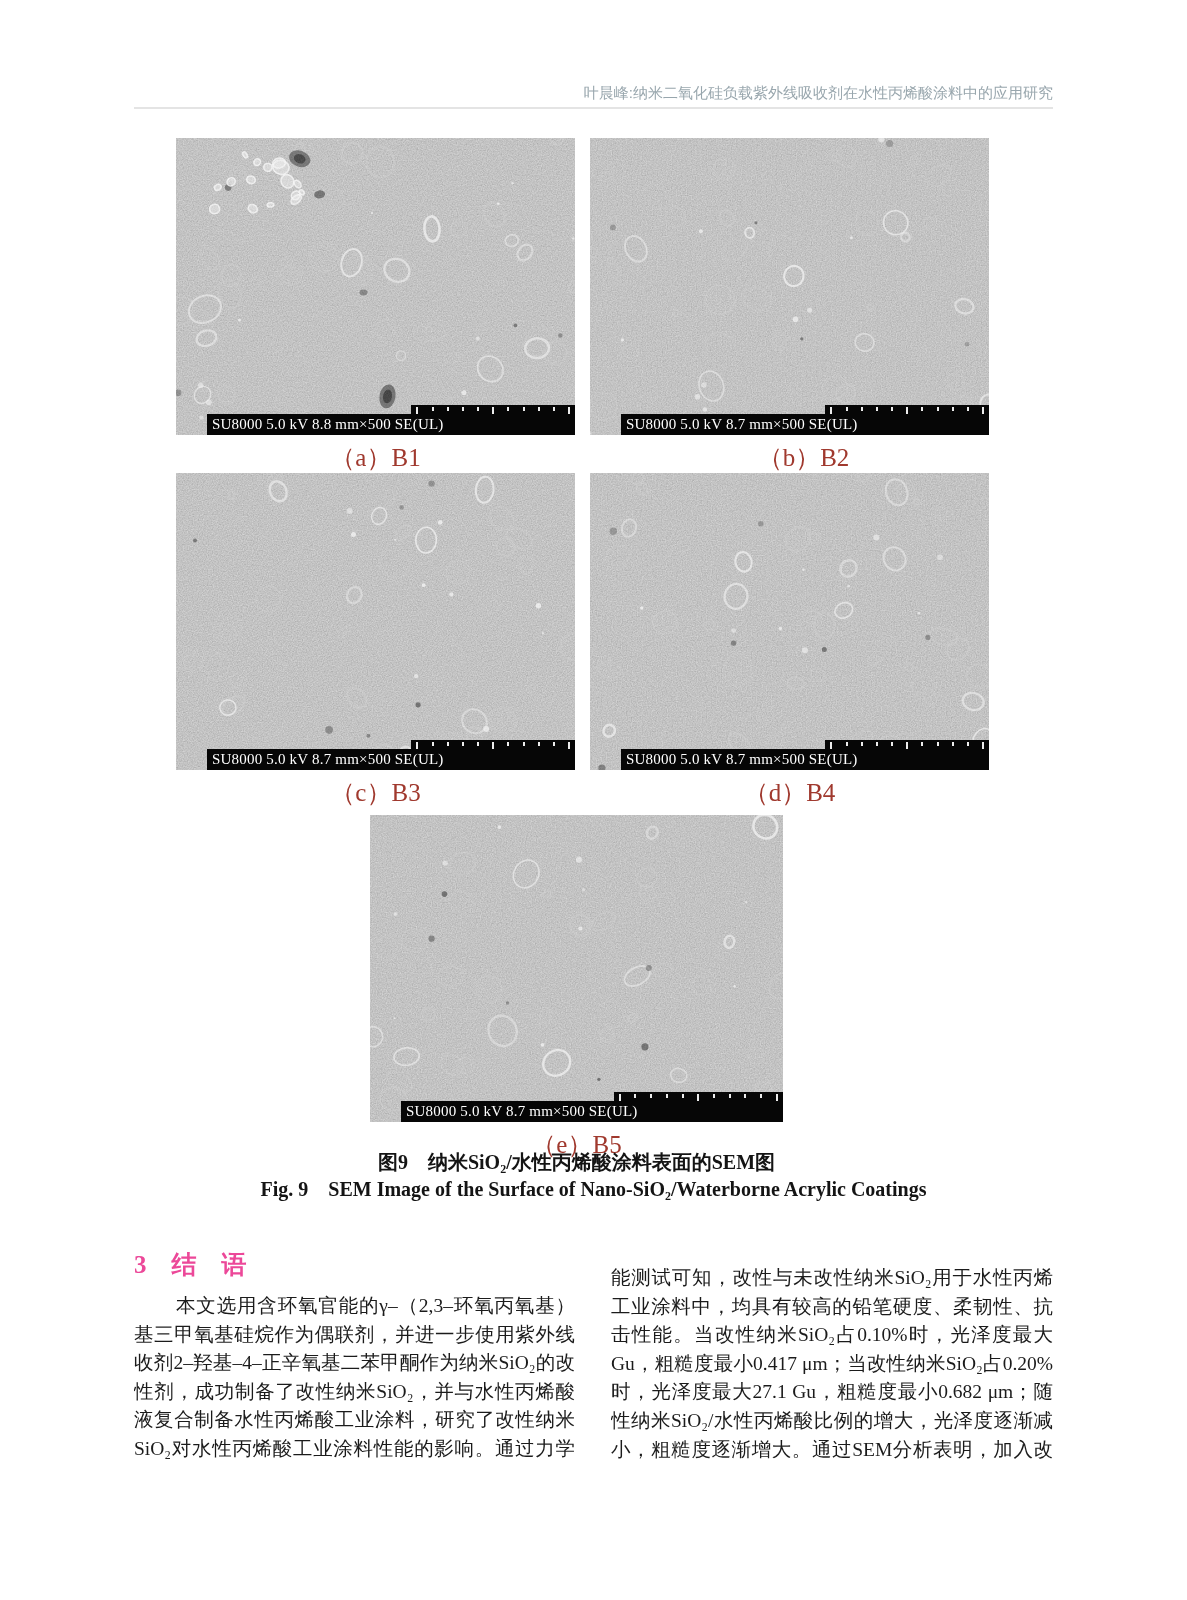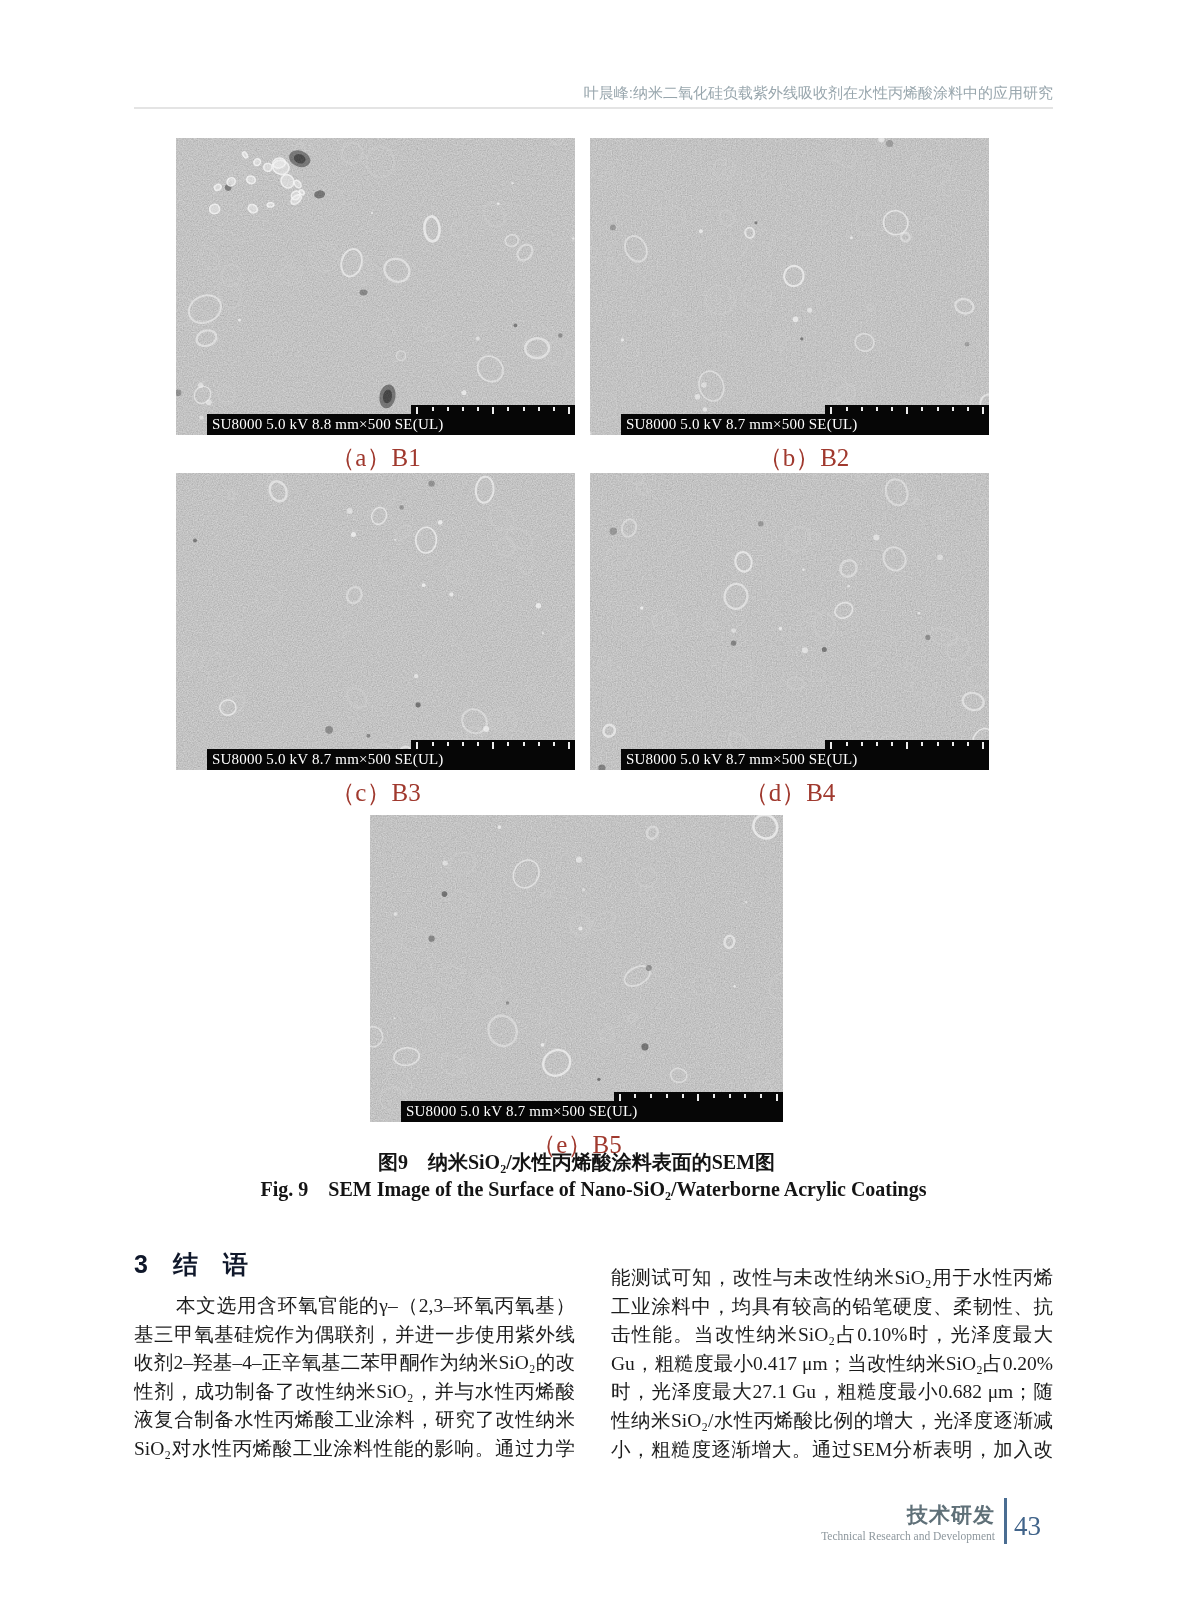--- a/index.html
+++ b/index.html
@@ -40,22 +40,22 @@
   #label-d{left:590px;top:776px;width:399px;}
   #label-e{left:370px;top:1128px;width:413px;}
 
   
   .caption-zh{position:absolute;top:1149px;left:0;width:1153px;text-align:center;
         font-weight:bold;font-size:20px;color:#141414;}
   .caption-en{position:absolute;top:1176px;left:0;width:1187px;text-align:center;
         font-weight:bold;font-size:20px;color:#141414;font-family:"Liberation Serif",serif;}
 
   
-  .section-heading{position:absolute;left:134px;top:1248px;font-family:Liberation Sans, sans-serif;
-        font-weight:bold;font-size:25px;color:#0f172a;}
+  .section-heading{position:absolute;left:134px;top:1248px;font-family:Liberation Serif, serif;
+        font-weight:bold;font-size:25px;color:#ec4899;}
   .col{position:absolute;color:#1b1b1b;font-size:19.5px;}
   .col-left{left:134px;top:1292px;width:441px;}
   .col-right{left:611px;top:1264px;width:442px;}
   .line{height:28.6px;line-height:28.6px;text-align:justify;text-align-last:justify;overflow:hidden;}
   .line.indent{text-indent:42px;}
 
   
   .footer{position:absolute;top:1498px;right:146px;display:flex;align-items:center;}
   .footer-left{text-align:right;padding-right:9px;}
   .footer-zh{font-family:"Liberation Sans",sans-serif;font-weight:bold;font-size:21px;
@@ -668,22 +668,14 @@
   <div class="col col-right">
       <div class="line">能测试可知，改性与未改性纳米SiO₂用于水性丙烯酸</div>
       <div class="line">工业涂料中，均具有较高的铅笔硬度、柔韧性、抗冲</div>
       <div class="line">击性能。当改性纳米SiO₂占0.10%时，光泽度最大27.0</div>
       <div class="line">Gu，粗糙度最小0.417 μm；当改性纳米SiO₂占0.20%</div>
       <div class="line">时，光泽度最大27.1 Gu，粗糙度最小0.682 μm；随着改</div>
       <div class="line">性纳米SiO₂/水性丙烯酸比例的增大，光泽度逐渐减</div>
       <div class="line">小，粗糙度逐渐增大。通过SEM分析表明，加入改性纳</div>
     </div>
 
-  <div class="footer">
-    <div class="footer-left">
-      <div class="footer-zh">技术研发</div>
-      <div class="footer-en">Technical Research and Development</div>
-    </div>
-    <div class="footer-bar"></div>
-    <div class="footer-page">43</div>
-  </div>
 
 </div>
 
 </body></html>

